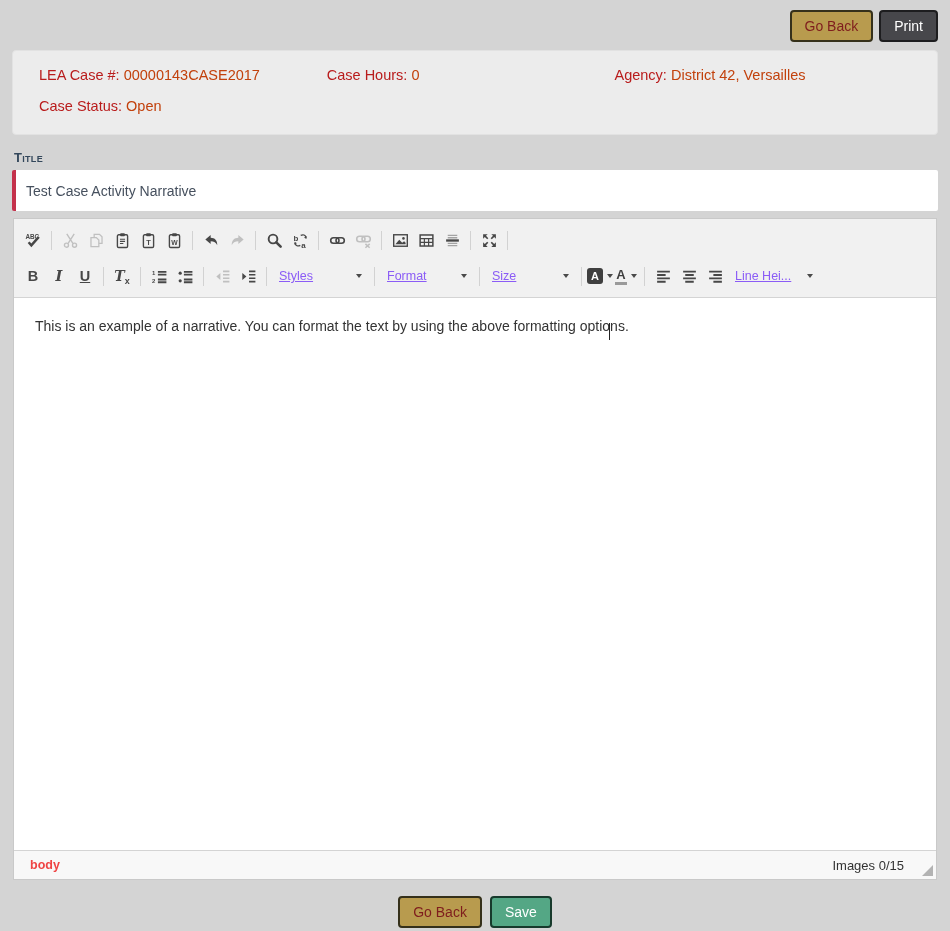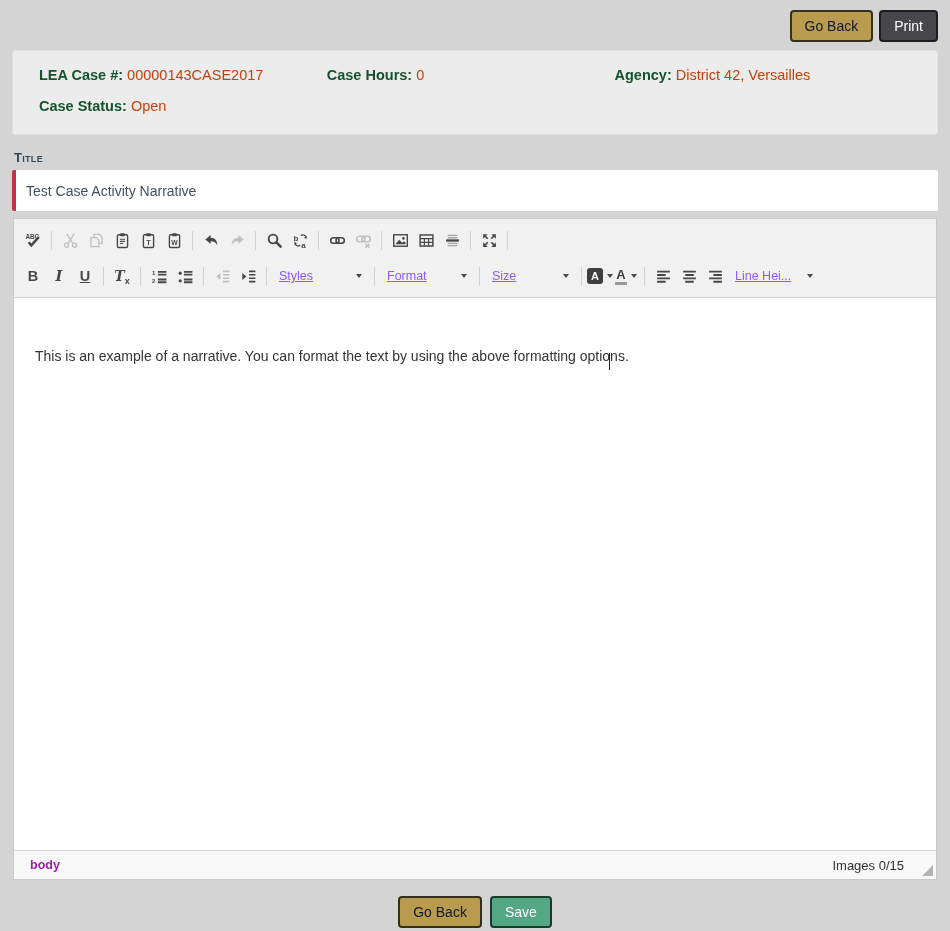--- a/index.html
+++ b/index.html
@@ -9,32 +9,32 @@
     background:#d4d4d4;
     font-family:"Liberation Sans", sans-serif;
     position:relative; overflow:hidden;
   }
   
   .top-bar { display:flex; justify-content:flex-end; gap:6px; padding:10px 12px 8px; }
   .btn {
     font-family:inherit; font-size:14px; line-height:1;
     padding:7px 13px; border-radius:4px; cursor:pointer;
   }
-  .btn-gold { background:#b89b4e; border:2px solid #35301a; color:#0f172a; }
+  .btn-gold { background:#b89b4e; border:2px solid #35301a; color:#7f1d1d; }
   .btn-dark { background:#47474b; border:2px solid #1d1d1f; color:#ffffff; }
   .btn-green { background:#54a785; border:2px solid #173a2c; color:#ffffff; }
 
   
   .info-box {
     margin:0 12px; background:#ececec; border:1px solid #e2e2e2; border-radius:4px;
     padding:16px 26px 20px;
     display:grid; grid-template-columns:33% 33% 34%; row-gap:15px;
   }
   .field { font-size:14.5px; white-space:nowrap; }
-  .field .fl { font-weight:bold; color:#14532d; }
+  .field .fl { font-weight:normal; color:#b91c1c; }
   .field .fv { color:#c2410c; }
 
   
   .title-label {
     margin:15px 14px 5px; font-variant:small-caps; text-transform:lowercase;
     font-weight:bold; font-size:13px; letter-spacing:.3px; color:#33475b;
   }
   .title-label::first-letter { text-transform:uppercase; }
   .title-input {
     display:block; width:926px; margin:0 12px; height:41px;
@@ -76,31 +76,31 @@
     font-weight:bold; font-size:11px;
   }
   .fga {
     color:#3f3f3f; font-weight:bold; font-size:13px; line-height:1;
     border-bottom:3px solid #9a9a9a; padding:0 1px 1px;
   }
 
   
   .content {
     position:relative; flex:1; padding:19px 21px;
-    font-size:14px; color:#333; line-height:1.35; overflow:hidden;margin-top:30px;
+    font-size:14px; color:#333; line-height:1.35; overflow:hidden;
   }
   .text-caret { position:absolute; left:595px; top:25px; width:1px; height:17px; background:#222; }
 
   
   .status {
     height:29px; background:#f8f8f8; border-top:1px solid #d4d4d4;
     display:flex; justify-content:space-between; align-items:center;
     padding:0 18px 0 16px; position:relative; flex:none;
   }
-  .status .path { font-size:12.5px; font-weight:bold; color:#a21caf; }
+  .status .path { font-size:12.5px; font-weight:bold; color:#ef4444; }
   .status .imgs { font-size:13px; color:#333; margin-right:14px;margin-left:24px; }
   .grip {
     position:absolute; right:3px; bottom:3px; width:0; height:0;
     border-style:solid; border-width:0 0 11px 11px;
     border-color:transparent transparent #b3b3b3 transparent; cursor:nwse-resize;
   }
 
   
   .footer { display:flex; justify-content:center; gap:8px; padding:16px 0; }
 </style>

